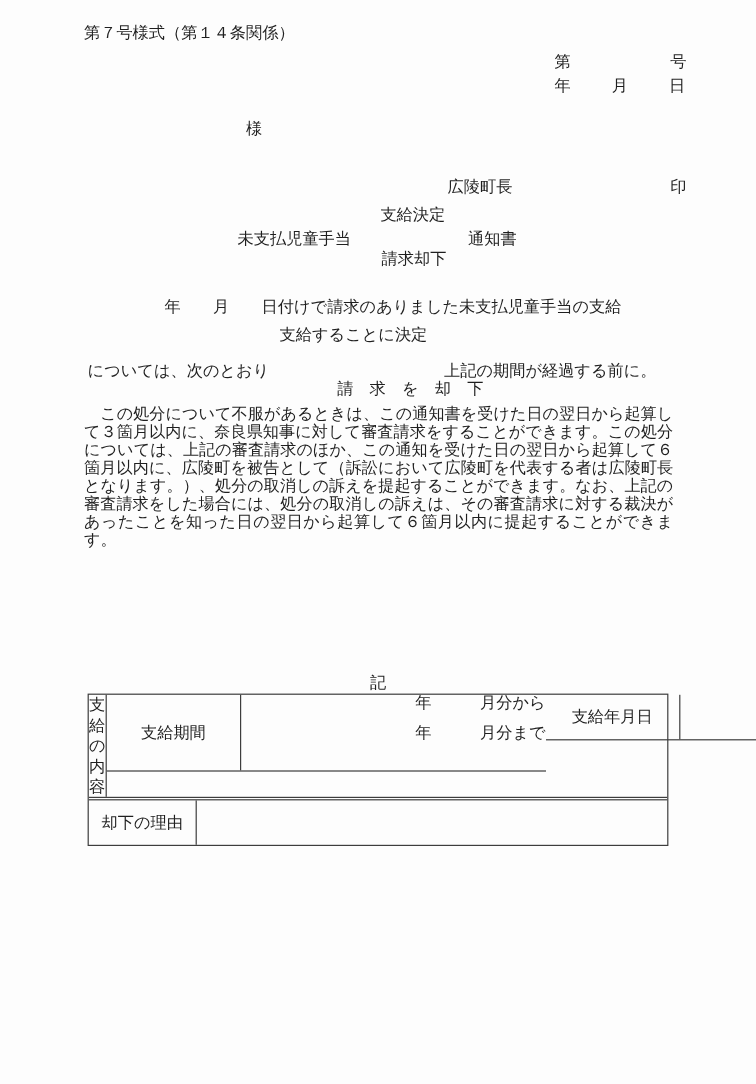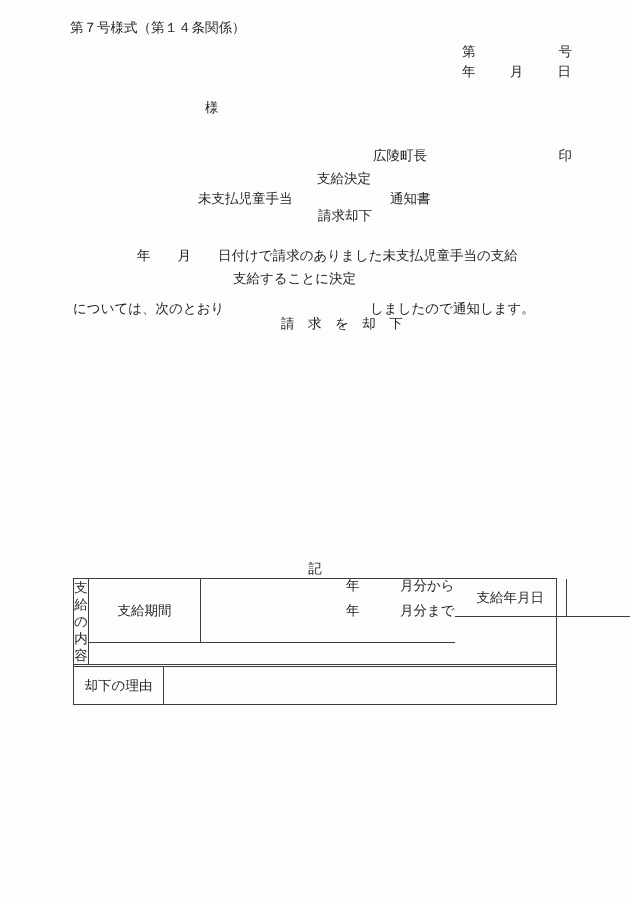--- a/index.html
+++ b/index.html
@@ -88,24 +88,25 @@
   <span class="abs" style="left:318px; top:207px;">請求却下</span>
   <span class="abs" style="left:390px; top:190px;">通知書</span>
 </div>
 
 <div class="abs" style="left:137px; top:247px;">年　　月　　日付けで請求のありました未支払児童手当の支給</div>
 
 <div>
   <span class="abs" style="left:73px; top:300px;">については、次のとおり</span>
   <span class="abs" style="left:233px; top:270px;">支給することに決定</span>
   <span class="abs" style="left:233px; top:315px;padding-left:48px;">請　求　を　却　下</span>
-  <span class="abs" style="left:370px; top:300px;">しましたので通知します。</span>
+  <span class="abs" style="left:370px; top:300px;">上記の期間が経過する前に。</span>
 </div>
 
 <div class="paras">
+  <p>　この処分について不服があるときは、この通知書を受けた日の翌日から起算して３箇月以内に、奈良県知事に対して審査請求をすることができます。この処分については、上記の審査請求のほか、この通知を受けた日の翌日から起算して６箇月以内に、広陵町を被告として（訴訟において広陵町を代表する者は広陵町長となります。）、処分の取消しの訴えを提起することができます。なお、上記の審査請求をした場合には、処分の取消しの訴えは、その審査請求に対する裁決があったことを知った日の翌日から起算して６箇月以内に提起することができます。</p>
 </div>
 
 <div class="ki">記</div>
 
 <div class="tbl">
   <div class="tbl-main">
     <div class="tbl-group">
       <span>支給の内容</span>
     </div>
     <div class="tbl-rows">

